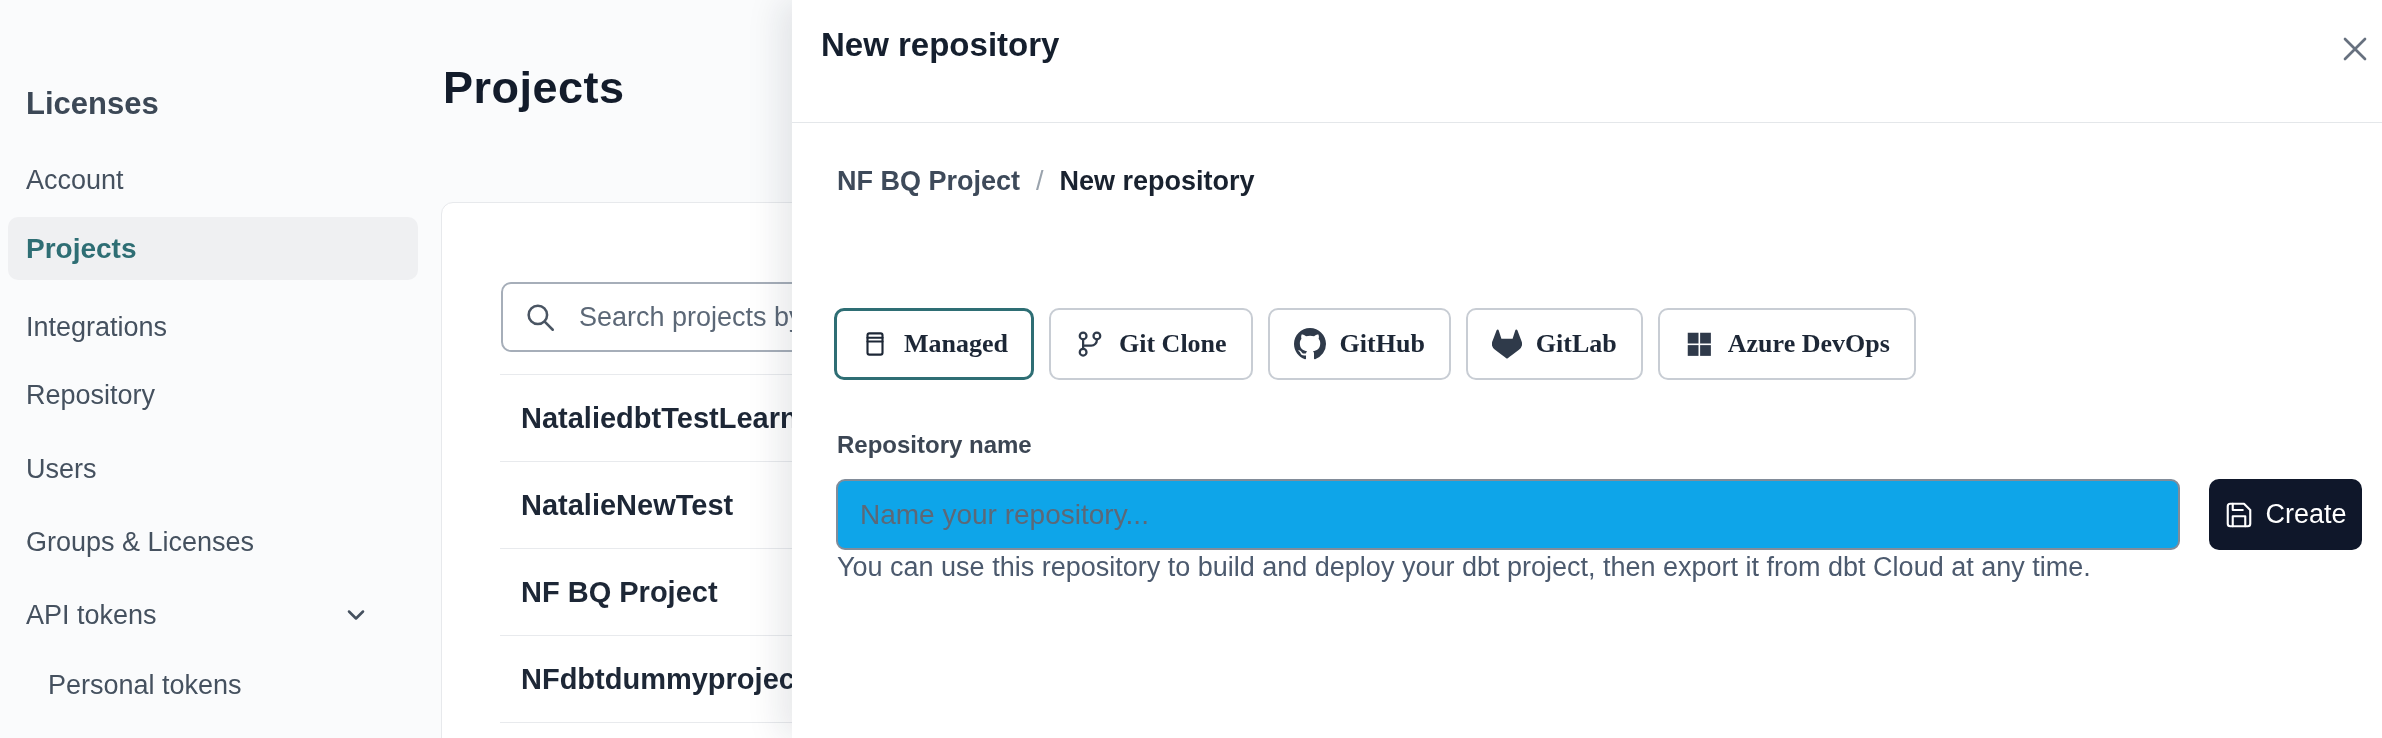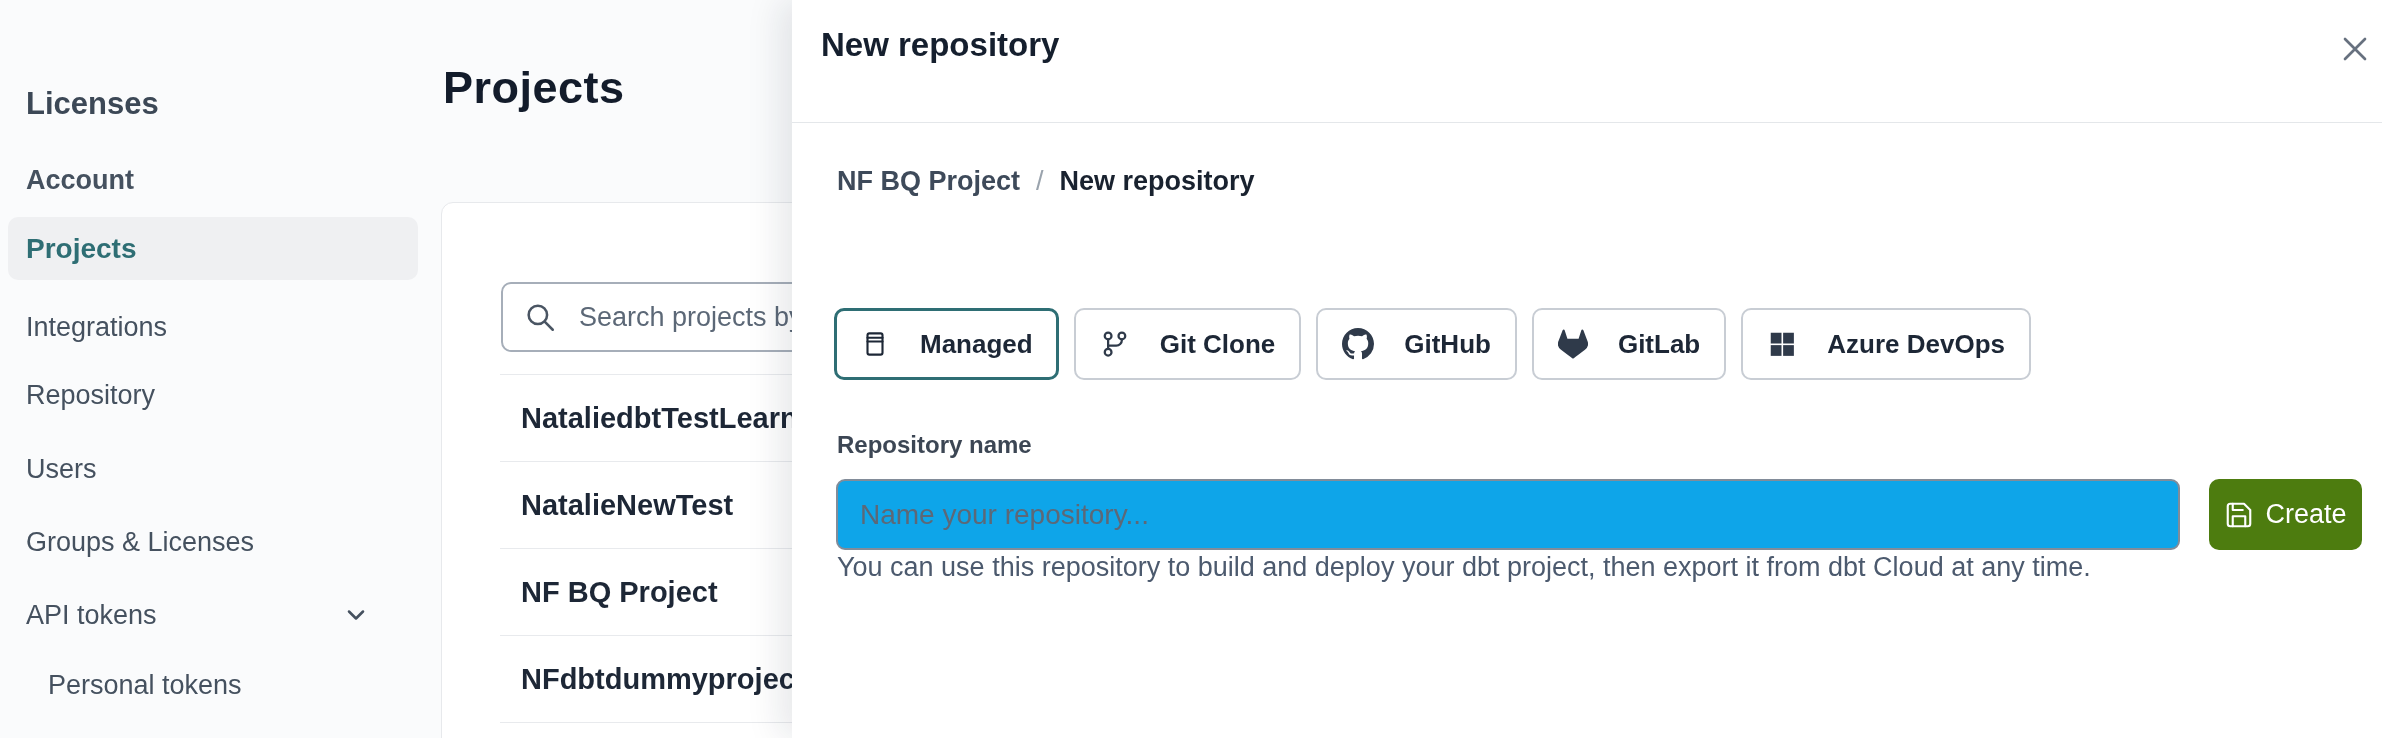--- a/index.html
+++ b/index.html
@@ -80,56 +80,56 @@
   .crumb-parent { color:#3e4a5a; font-weight:700; cursor:pointer; }
   .crumb-sep { color:#9aa3ad; margin:0 16px; font-weight:400; }
   .crumb-current { color:#19222f; font-weight:700; }
   .section-heading {
     position:absolute; left:45px; top:230px;
     font-size:30px; font-weight:700; color:#333e4d;
   }
   .source-row { position:absolute; left:42px; top:308px; display:flex; gap:15px; }
   .source-btn {
     height:72px; border:2px solid #c8cdd4; border-radius:10px; background:#fff;
-    display:flex; align-items:center; gap:30px; padding:0 24px;
-    font-family:Liberation Sans, sans-serif;
+    display:flex; align-items:center; gap:14px; padding:0 24px;
+    font-family:Liberation Serif, serif;
     font-size:26px; font-weight:700; color:#1d2736; cursor:pointer; white-space:nowrap;
   }
   .source-btn.selected { border:3px solid #2e6e74; padding:0 23px; }
   .field-label {
     position:absolute; left:45px; top:431px;
     font-size:24px; font-weight:700; color:#3c4654;
   }
   .name-input {
     position:absolute; left:44px; top:479px; width:1344px; height:71px;
     border:2px solid #828c99; border-radius:9px; background:#0ea5e9;
     padding:0 22px; font-size:28px; color:#3c4856; outline:none;
     font-family:"Liberation Sans", sans-serif;
   }
   .name-input::placeholder { color:#5d6877; opacity:1; }
   .create-btn {
     position:absolute; left:1417px; top:479px; width:153px; height:71px;
-    background:#4d7c0f; border:none; border-radius:10px; cursor:pointer;
+    background:#0f172a; border:none; border-radius:10px; cursor:pointer;
     display:flex; align-items:center; justify-content:center; gap:11px;
     font-family:"Liberation Sans", sans-serif;
     font-size:27px; font-weight:400; color:#ffffff;
   }
   .helper-text {
     position:absolute; left:45px; top:552px;
     font-size:27px; color:#4c5a6e; white-space:nowrap;
   }
   .icon { display:inline-flex; }
 </style>
 </head>
 <body>
 
 <nav class="sidebar">
   <div class="sidebar-title">Licenses</div>
 
-  <div class="nav-item" style="top:160px;font-weight:bold;">
+  <div class="nav-item" style="top:160px;">
     <span class="nav-label">Account</span>
   </div>
 
   <div class="nav-item-active">
     <span class="nav-label">Projects</span>
   </div>
 
   <div class="nav-item" style="top:307px;">
     <span class="nav-label">Integrations</span>
   </div>

